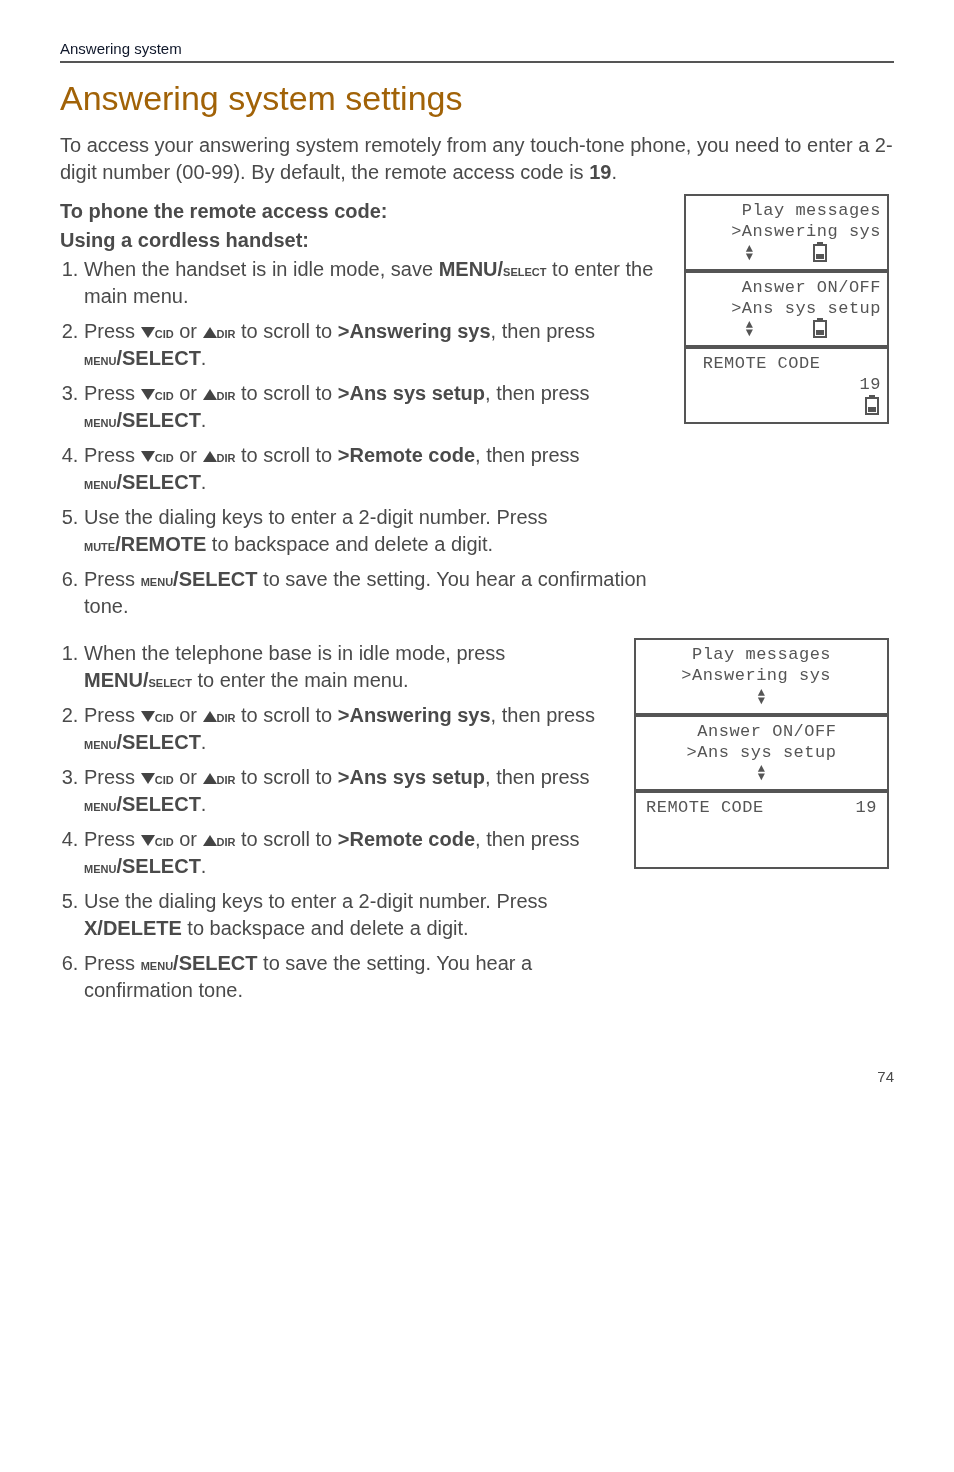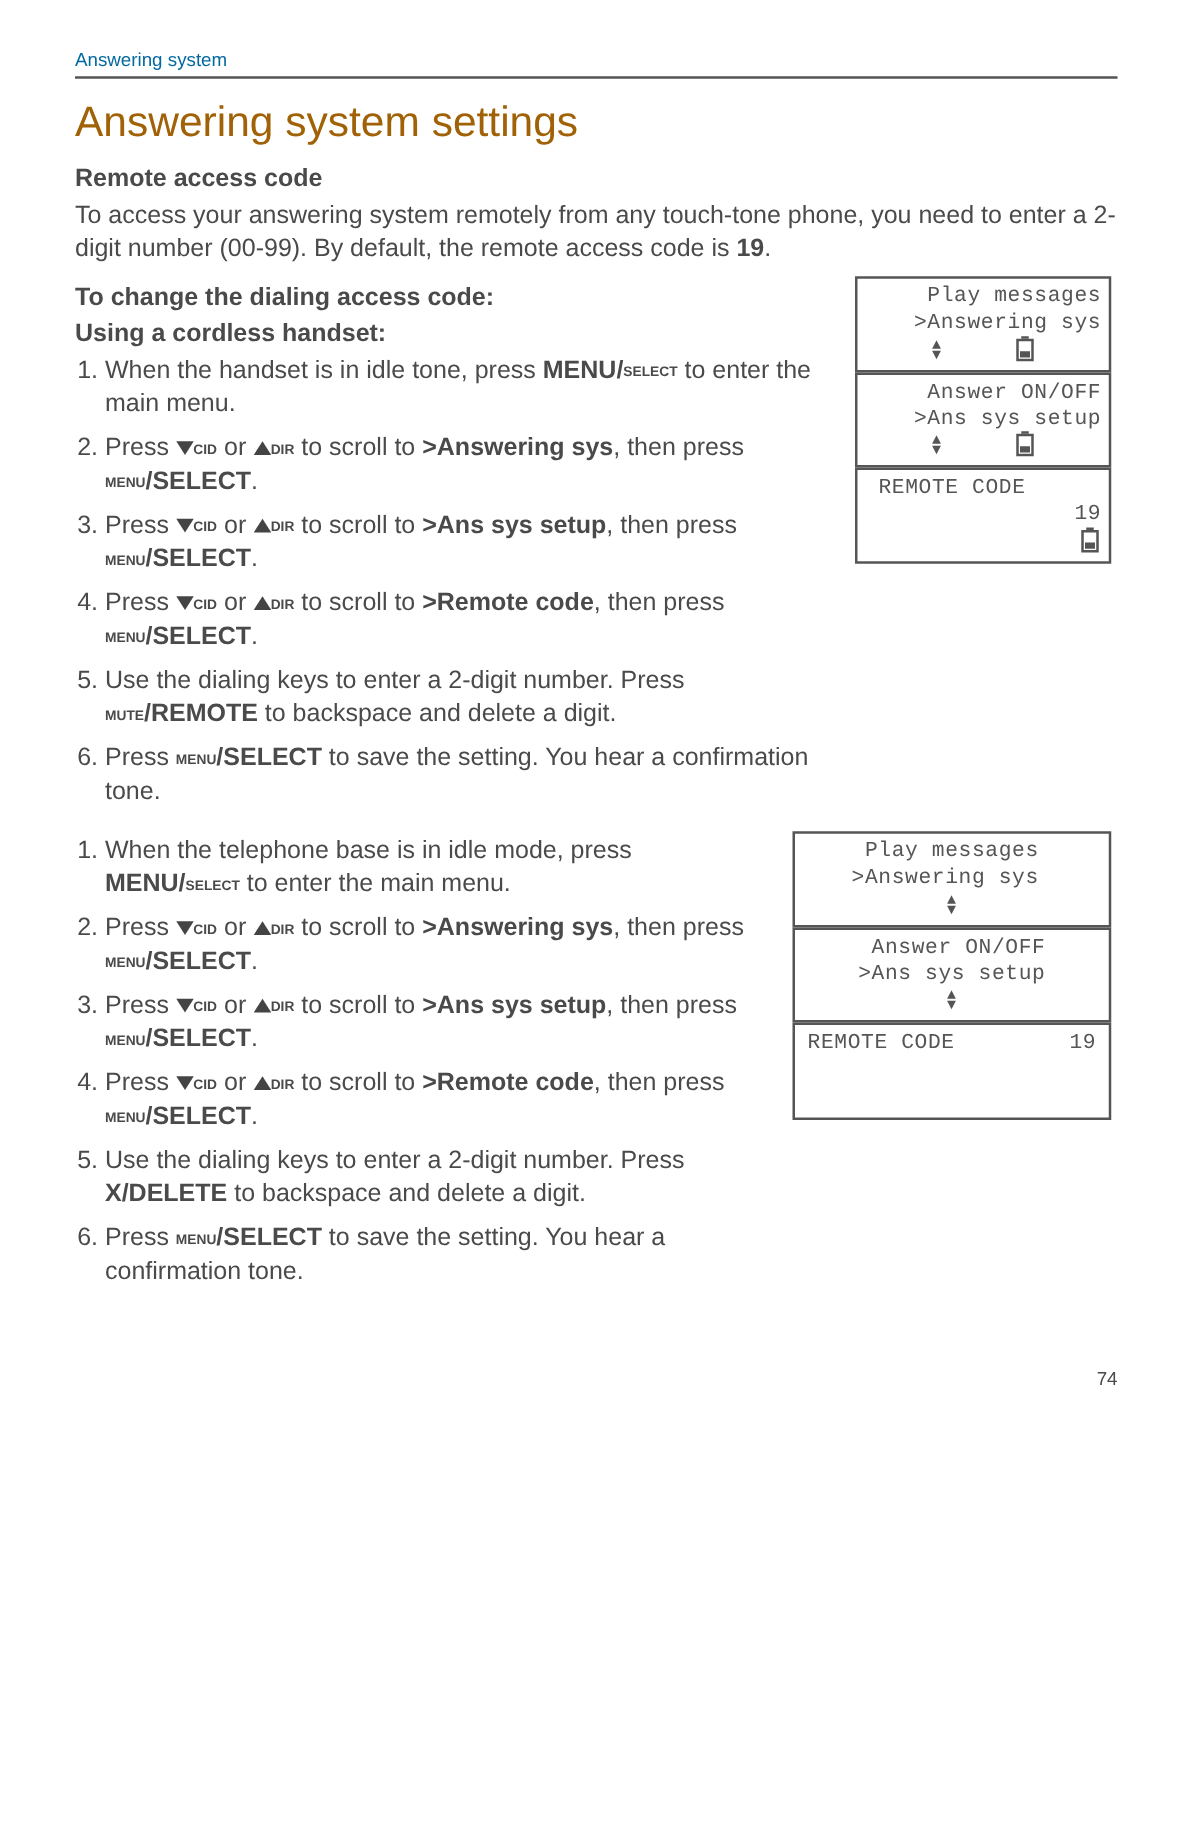--- a/index.html
+++ b/index.html
@@ -8,21 +8,21 @@
     background: #fff;
     font-family: Arial, Helvetica, sans-serif;
     color: #4a4a4a;
     width: 954px;
   }
   .page {
     padding: 40px 60px 30px 60px;
   }
   .topline {
     font-size: 15px;
-    color: #0369a1;
+    color: #0f172a;
     margin-bottom: 2px;
   }
   hr.rule {
     border: none;
     border-top: 2px solid #555;
     margin: 4px 0 16px 0;
   }
   h1.title {
     font-size: 34px;
     font-weight: normal;
@@ -142,32 +142,31 @@
 </style>
 </head>
 <body>
 
 <div class="page">
   <div class="topline">Answering system</div>
   <hr class="rule">
 
   <h1 class="title">Answering system settings</h1>
 
-  <h2 class="subhead">Remote access code</h2>
   <p class="body">
     <span>To access your answering system remotely from any touch-tone phone, you need to enter a 2-digit number (00-99). By default, the remote access code is </span><span class="bold">19</span><span>.</span>
   </p>
 
   <div class="twocol">
     <div class="leftcol">
-      <div class="subtitle-bold">To change the dialing access code:</div>
+      <div class="subtitle-bold">To phone the remote access code:</div>
       <div class="subtitle-bold">Using a cordless handset:</div>
       <ol class="steps">
         <li>
-          <span>When the handset is in idle tone, press </span><span class="btnlab">MENU/</span><span class="klab">select</span><span> to enter the main menu.</span>
+          <span>When the handset is in idle mode, save </span><span class="btnlab">MENU/</span><span class="klab">select</span><span> to enter the main menu.</span>
         </li>
         <li>
           <span>Press </span><span class="tri-dn"></span><span class="klab">cid</span><span> or </span><span class="tri-up"></span><span class="klab">dir</span><span> to scroll to </span><span class="bold">&gt;Answering sys</span><span>, then press </span><span class="klab">menu</span><span class="btnlab">/SELECT</span><span>.</span>
         </li>
         <li>
           <span>Press </span><span class="tri-dn"></span><span class="klab">cid</span><span> or </span><span class="tri-up"></span><span class="klab">dir</span><span> to scroll to </span><span class="bold">&gt;Ans sys setup</span><span>, then press </span><span class="klab">menu</span><span class="btnlab">/SELECT</span><span>.</span>
         </li>
         <li>
           <span>Press </span><span class="tri-dn"></span><span class="klab">cid</span><span> or </span><span class="tri-up"></span><span class="klab">dir</span><span> to scroll to </span><span class="bold">&gt;Remote code</span><span>, then press </span><span class="klab">menu</span><span class="btnlab">/SELECT</span><span>.</span>
         </li>

